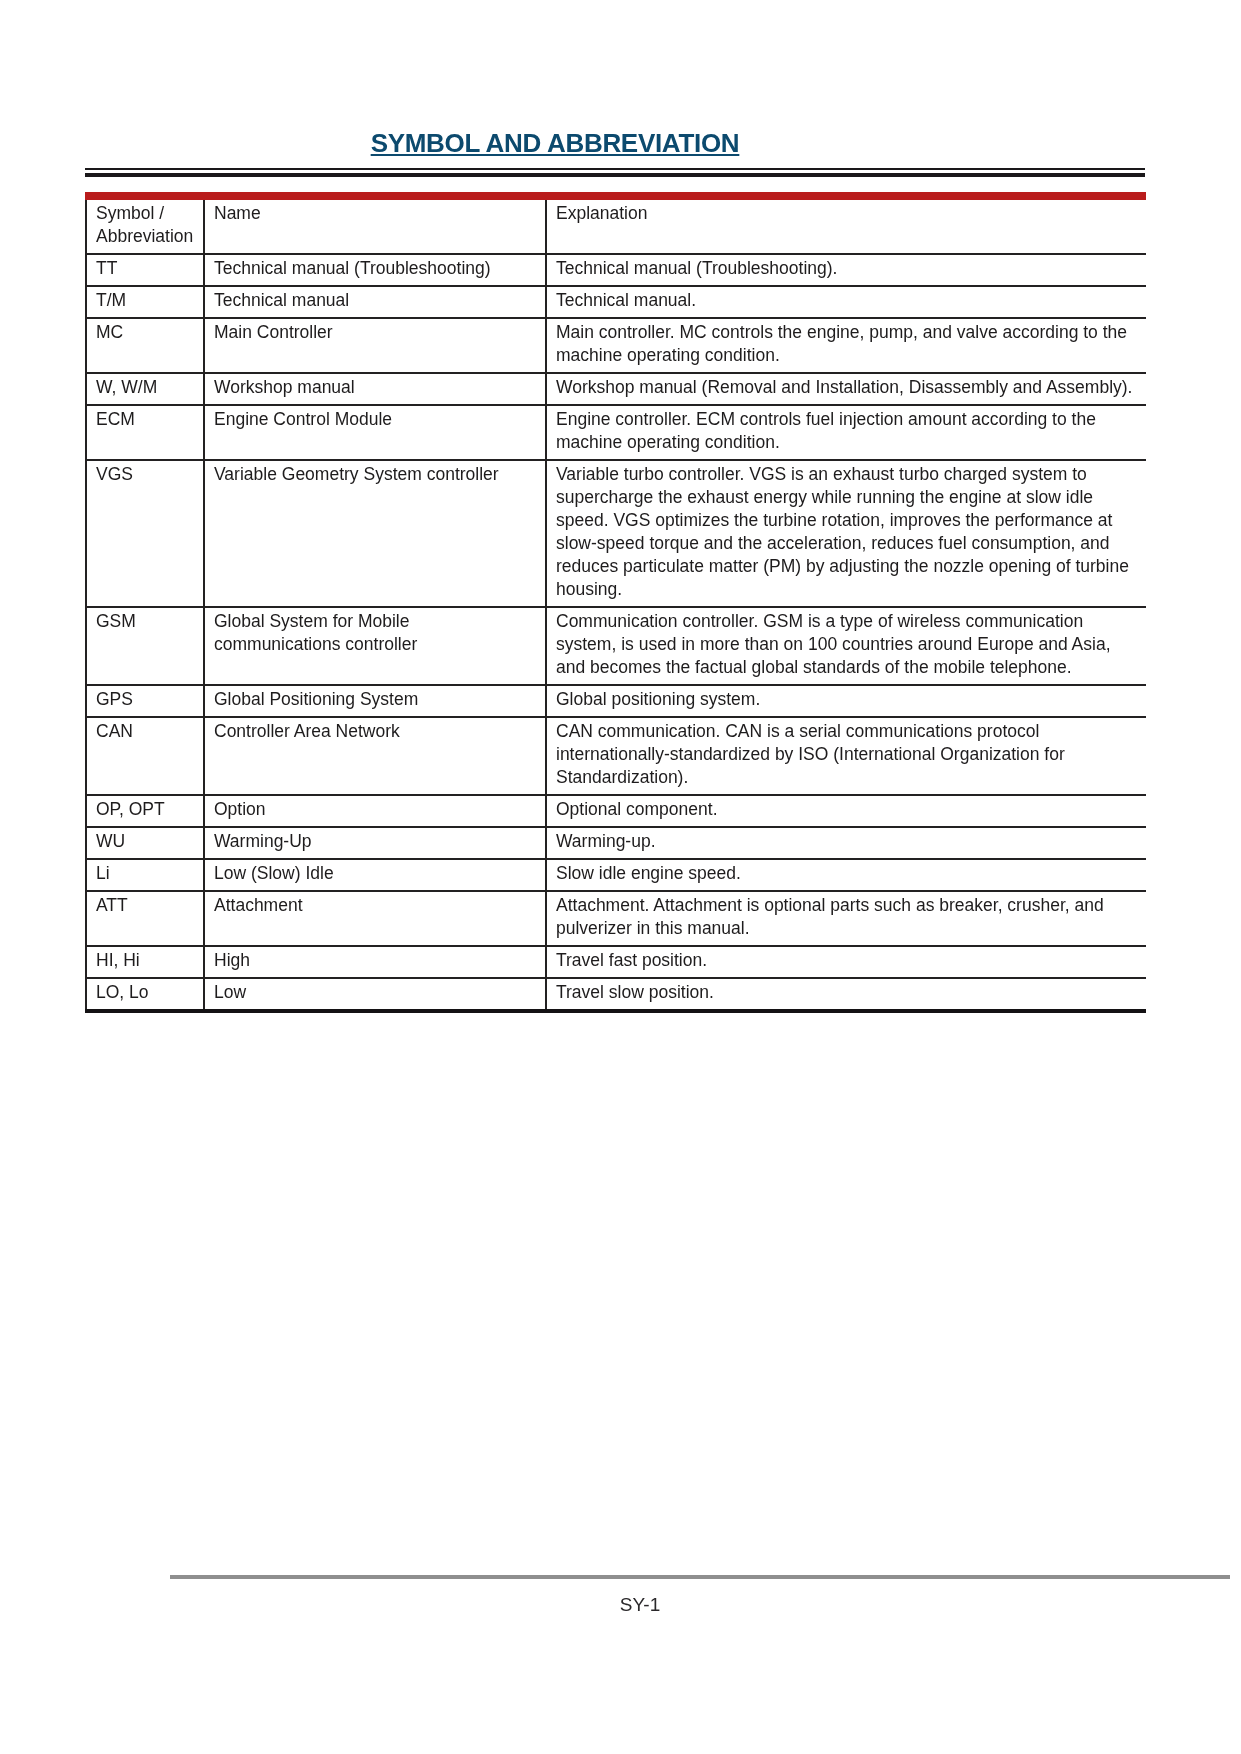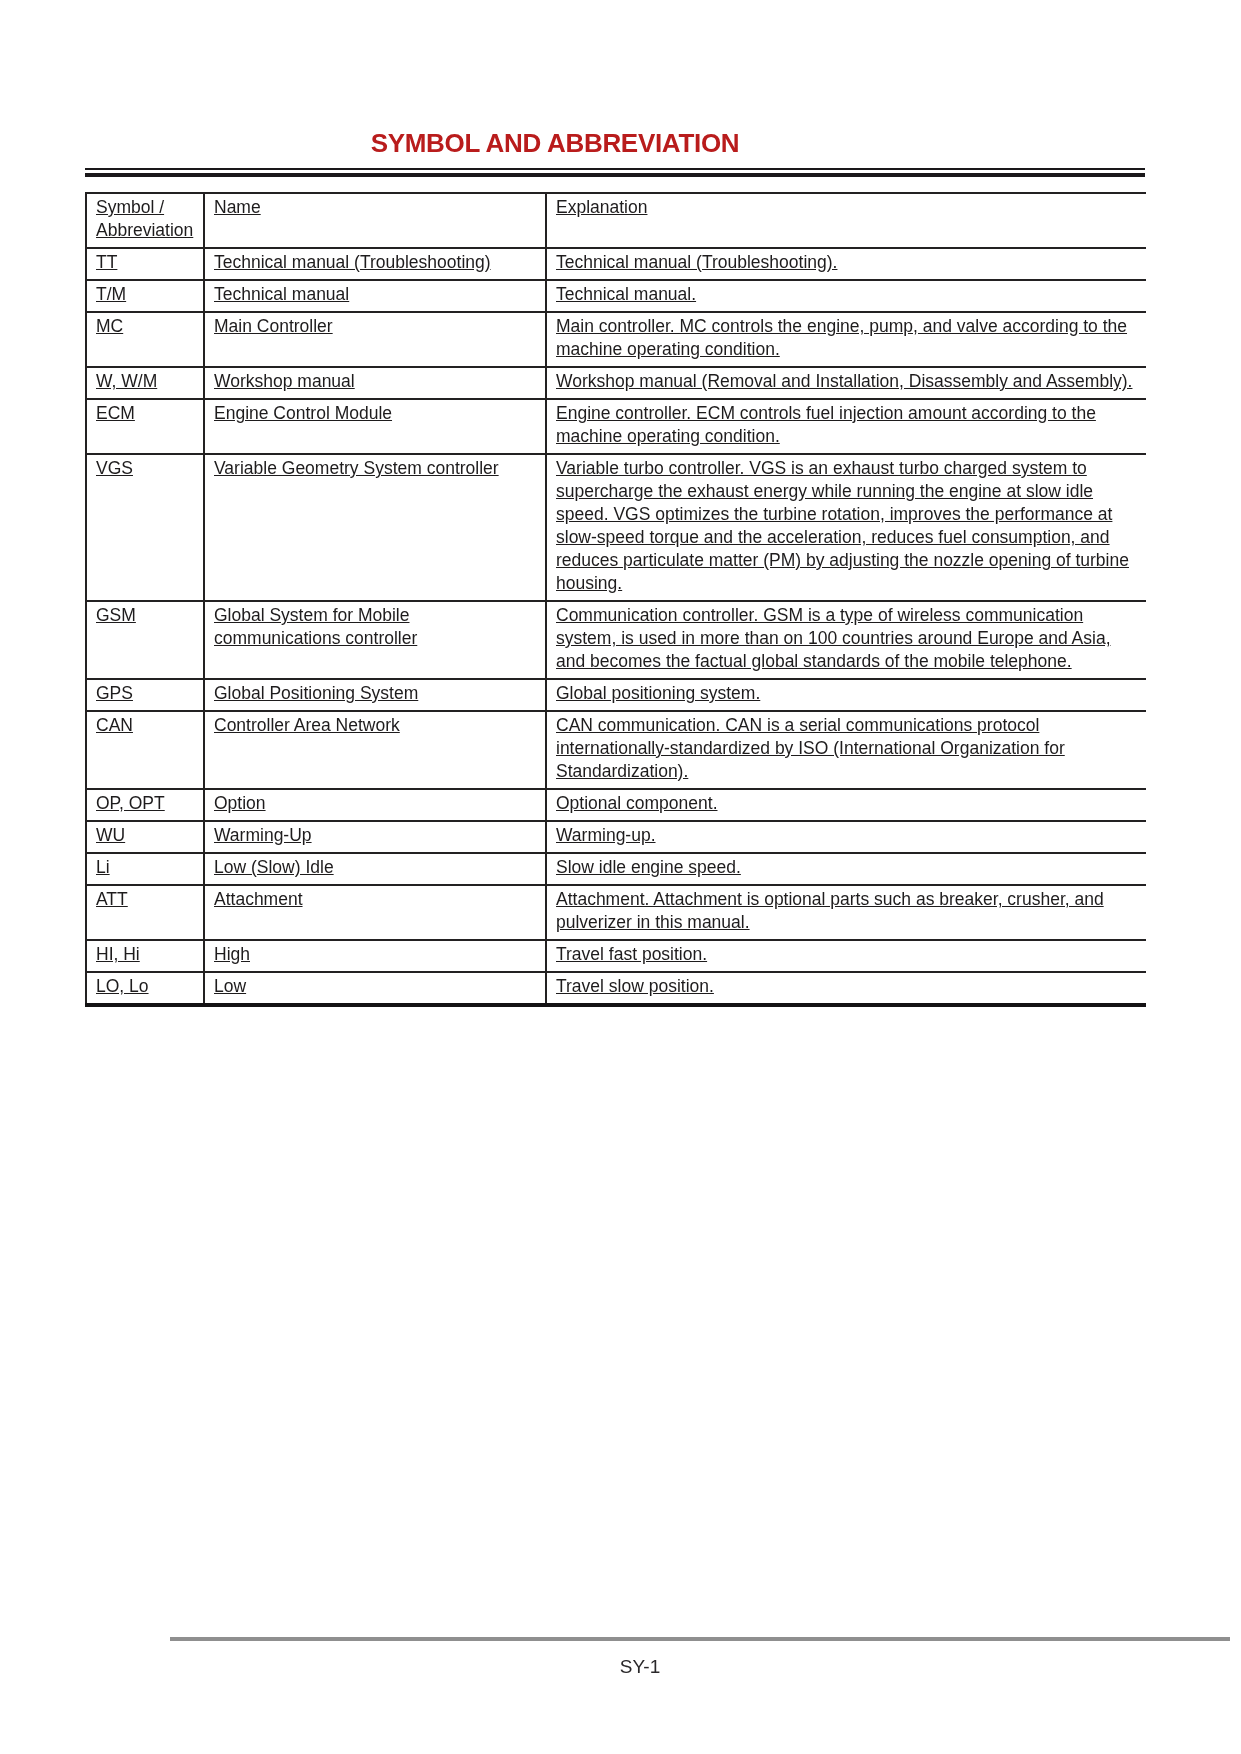--- a/index.html
+++ b/index.html
@@ -24,39 +24,39 @@
   .title-wrap {
     width: 940px;
     margin-top: 128px;
     text-align: center;
   }
   .page-title {
     margin: 0;
     font-size: 26px;
     font-weight: bold;
     letter-spacing: -0.3px;
-    color: #b91c1c;
+    color: #0c4a6e;
+    text-decoration: underline;
   }
   .title-rule {
     margin-top: 9px;
     width: 1060px;
     height: 3px;
     border-top: 2px solid #1a181a;
     border-bottom: 4px solid #1a181a;
   }
   table.abbr {
     margin-top: 15px;
     width: 1060px;
     table-layout: fixed;
     border-collapse: collapse;
-    border-top: 1px solid #b91c1c;
+    border-top: 8px solid #b91c1c;
     border-bottom: 4px solid #141214;
     border-left: 2px solid #232122;
     border-right: none;
-    text-decoration: underline;
   }
   col.c-symbol { width: 118px; }
   col.c-name   { width: 342px; }
   col.c-expl   { width: 600px; }
   table.abbr th, table.abbr td {
     border: 2px solid #232122;
     border-right: none;
     vertical-align: top;
     text-align: left;
     font-weight: normal;
@@ -64,21 +64,21 @@
     line-height: 23px;
     padding: 2px 8px 5px 9px;
     word-wrap: break-word;
   }
   table.abbr th:last-child, table.abbr td:last-child {
     border-right: none;
   }
   .footer {
     position: absolute;
     left: 85px;
-    top: 1637px;
+    top: 1575px;
     width: 1060px;
   }
   .footer-rule {
     width: 1060px;
     height: 4px;
     background: #8f8f8f;
   }
   .page-number {
     width: 940px;
     margin-top: 15px;

